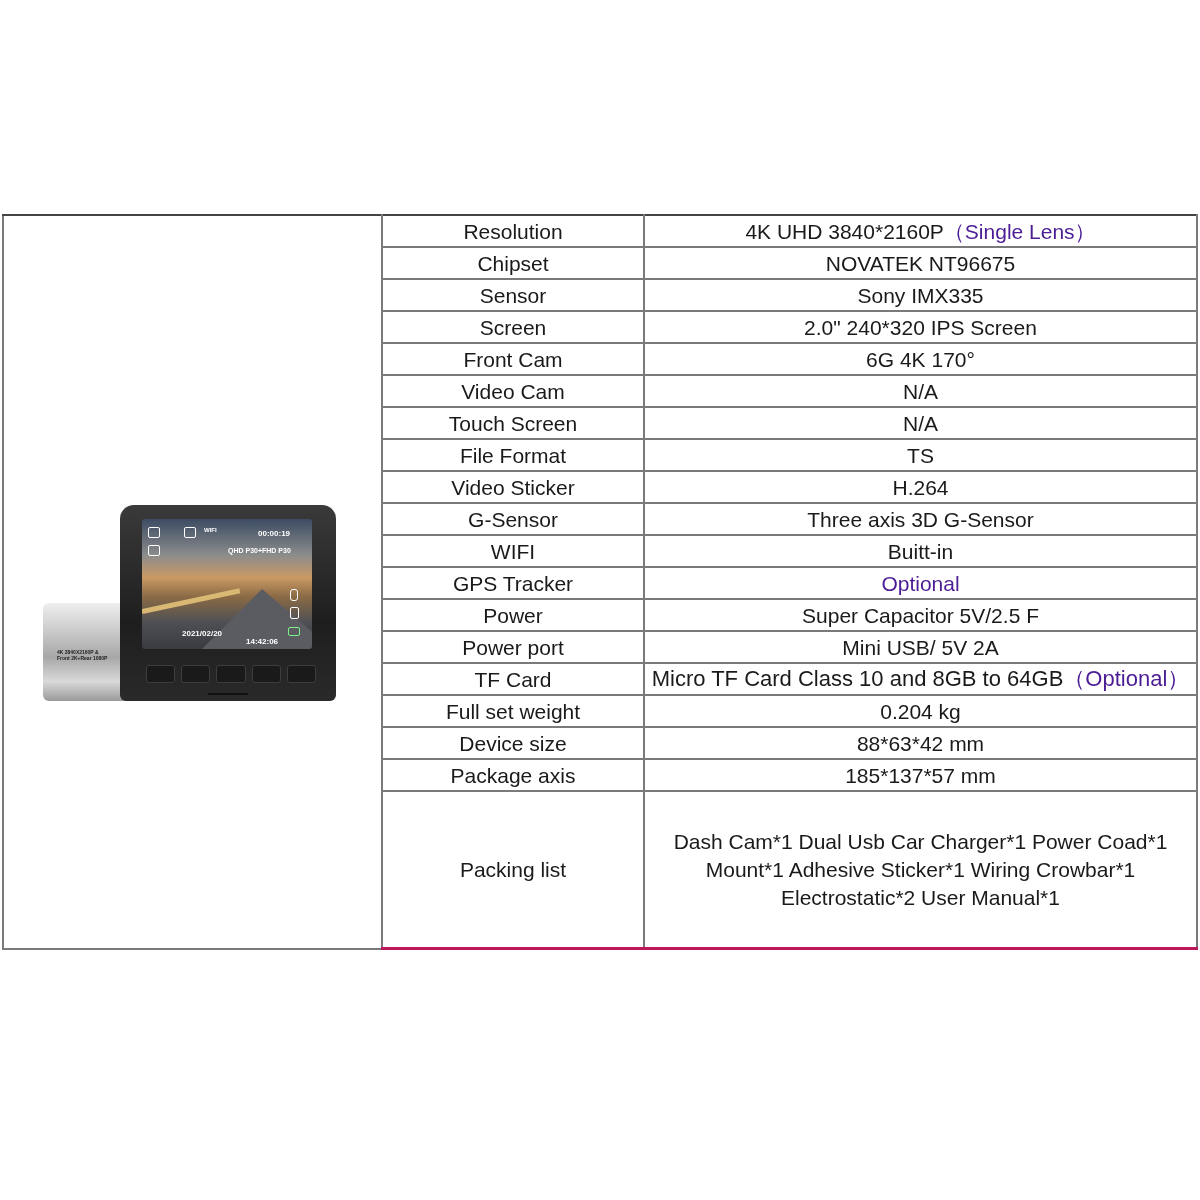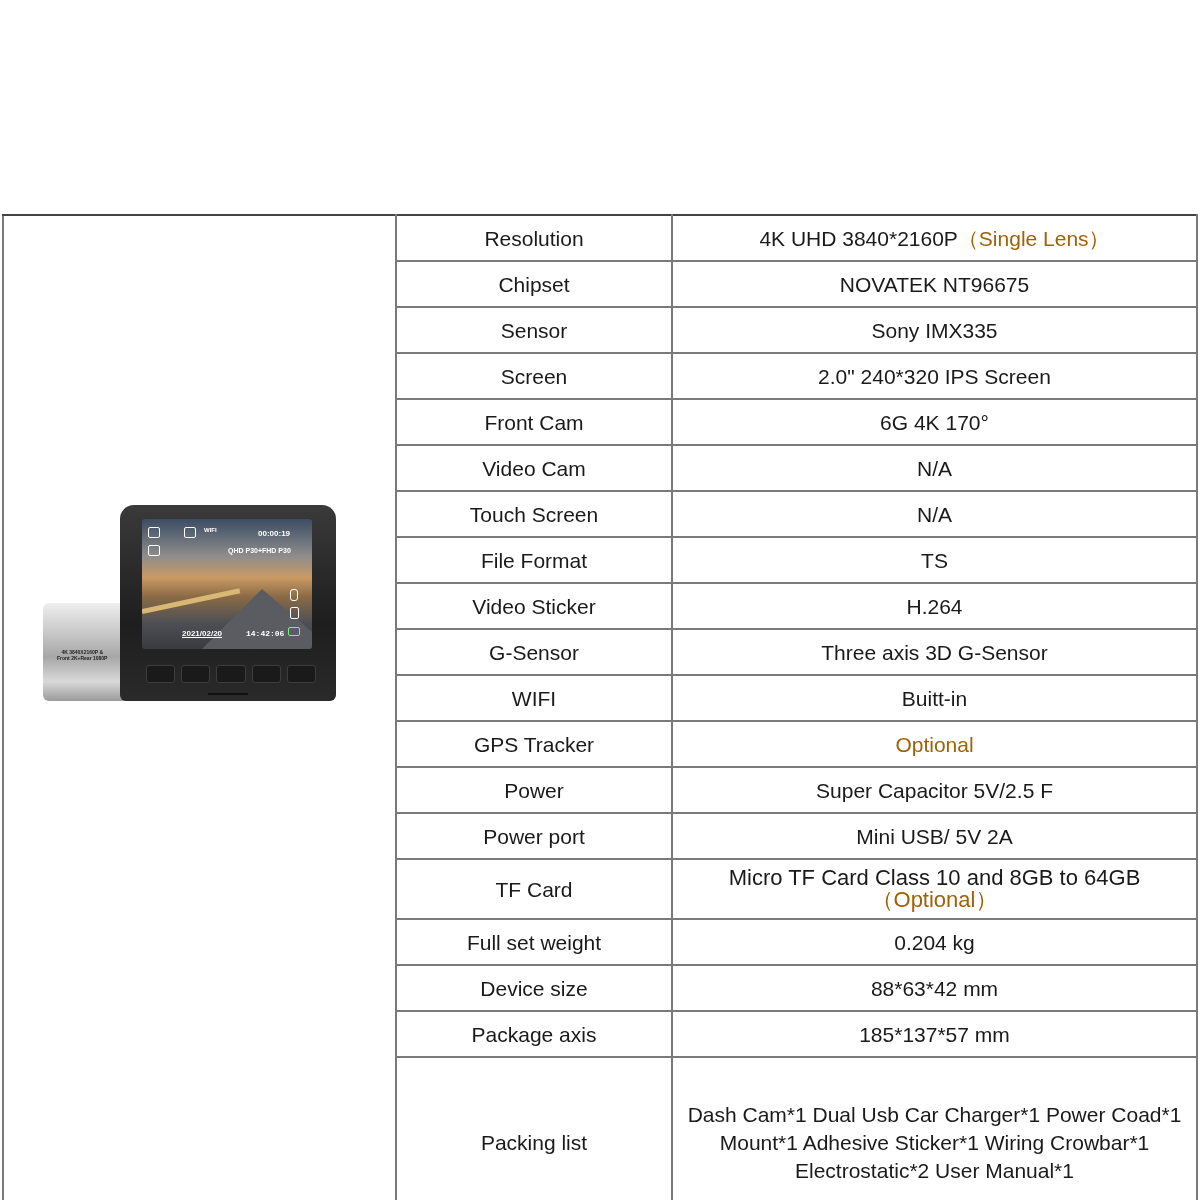--- a/index.html
+++ b/index.html
@@ -1,35 +1,35 @@
 <!DOCTYPE html>
 <html><head>
   <meta charset="utf-8">
   <style>
     html, body { margin: 0; padding: 0; background: #ffffff; }
     body { width: 1200px; height: 1200px; position: relative; overflow: hidden;
            font-family: "Liberation Sans", sans-serif; color: #1a1a1a; }
     .spec-table { position: absolute; left: 2px; top: 214px; width: 1196px;
                   border-collapse: collapse; table-layout: fixed; }
-    .spec-table td { border: 2px solid #7a7a7a; padding: 7px; text-align: center;
+    .spec-table td { border: 2px solid #7a7a7a; padding: 0; text-align: center;
                      font-size: 21px; line-height: 1; vertical-align: middle; }
     .spec-table tr:first-child td { border-top: 2px solid #444; }
-    .spec-table tr.last td { border-bottom: 6px solid #be185d; }
+    .spec-table tr.last td { border-bottom: 3px solid #be185d; }
     .spec-table tr.row td.k, .spec-table tr.row td.v { height: 30px; }
     .img-cell { width: 377px; background: #fff; position: relative; }
     .k { width: 260px; }
     .v { }
-    .red { color: #a16207; }
+    .red { color: #4c1d95; }
     .v.small { font-size: 22px; }
     .packing td.k, .packing td.v { height: 155px; }
     .packing .v { line-height: 28px; font-size: 21px; }
     .packing .line { display: block; white-space: nowrap; }
 
     
-    .cam { position: absolute; left: 40px; top: 505px; width: 300px; height: 200px; text-align: center; }
+    .cam { position: absolute; left: 40px; top: 505px; width: 300px; height: 200px; }
     .cam-barrel { position: absolute; left: 3px; top: 98px; width: 86px; height: 98px;
                   border-radius: 6px 0 0 6px;
                   background: linear-gradient(180deg,#eeeeee 0%,#c9c9c9 30%,#a7a7a7 55%,#d9d9d9 80%,#9a9a9a 100%); }
     .cam-barrel-text { position: absolute; left: 14px; top: 46px; font-size: 5px; line-height: 6px;
                        color: #222; font-family: "Liberation Sans", sans-serif; font-weight: bold; }
     .cam-body { position: absolute; left: 80px; top: 0; width: 216px; height: 196px;
                 border-radius: 14px 14px 6px 6px;
                 background: linear-gradient(180deg,#3a3a3a 0%,#1e1e1e 60%,#2a2a2a 100%); }
     .cam-screen { position: absolute; left: 22px; top: 14px; width: 170px; height: 130px;
                   background: linear-gradient(180deg,#3c4c63 0%,#8c8c8c 28%,#c99a64 45%,#8a6a45 60%,#4d4f55 80%,#3a3b40 100%);
@@ -148,22 +148,22 @@
       <div class="rail"></div>
       <div class="osd-icon" style="left:6px;top:8px;"></div>
       <div class="osd-icon" style="left:6px;top:26px;"></div>
       <div class="osd-icon" style="left:42px;top:8px;"></div>
       <div class="osd" style="left:62px;top:8px;font-size:6px;">WIFI</div>
       <div class="osd" style="left:116px;top:10px;">00:00:19</div>
       <div class="osd" style="left:86px;top:28px;font-size:7px;">QHD P30+FHD P30</div>
       <div class="osd-icon" style="left:148px;top:70px;width:6px;height:10px;border-radius:3px;"></div>
       <div class="osd-icon" style="left:148px;top:88px;width:7px;height:10px;"></div>
       <div class="osd-icon" style="left:146px;top:108px;width:10px;height:7px;border-color:#7cf08a;"></div>
-      <div class="osd" style="left:40px;top:110px;text-decoration:underline;">2021/02/20</div>
-      <div class="osd" style="left:104px;top:110px;font-family:Liberation Mono, monospace;">14:42:06</div>
+      <div class="osd" style="left:40px;top:110px;">2021/02/20</div>
+      <div class="osd" style="left:104px;top:118px;">14:42:06</div>
     </div>
     <div class="cam-buttons">
       <div class="cam-btn"></div>
       <div class="cam-btn"></div>
       <div class="cam-btn"></div>
       <div class="cam-btn"></div>
       <div class="cam-btn"></div>
     </div>
     <div class="cam-slot"></div>
   </div>

